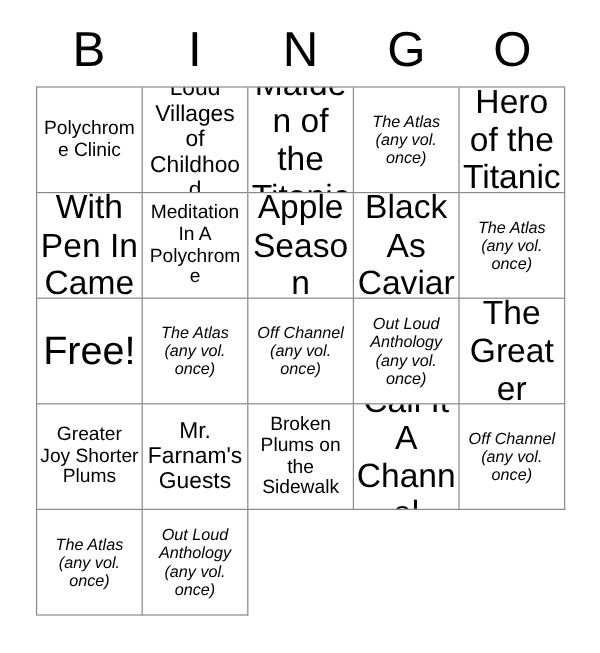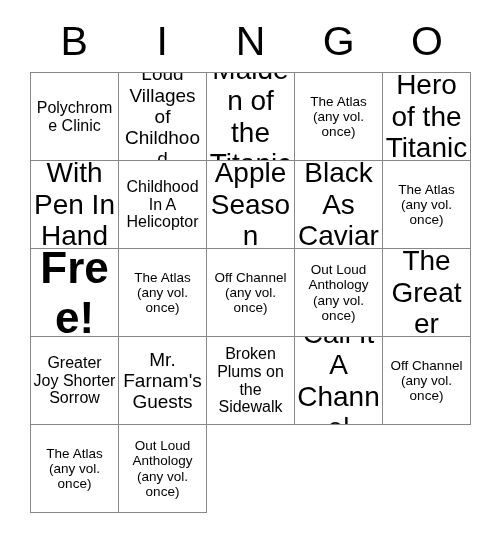--- a/index.html
+++ b/index.html
@@ -64,26 +64,26 @@
     padding: 1px 2px;
     overflow: hidden;
   }
   .cell .txt {
     display: block;
     width: 100%;
     line-height: 1.12;
     word-wrap: break-word;
   }
   
-  .s-xs .txt { font-size: 13.5px; }
+  .s-xs .txt { font-size: 13.5px; font-style: italic; }
   .s-sm .txt { font-size: 16px; }
   .s-md .txt { font-size: 19px; }
   .s-lg .txt { font-size: 28px; text-align: center; }
   .s-xl .txt { font-size: 28px; }
-  .s-xxl .txt { font-size: 44px; font-weight: bold; }
+  .s-xxl .txt { font-size: 33px; }
 </style>
 </head>
 <body>
 
 <div class="card">
 
   <div class="header-row">
     <div class="header-letter">B</div>
     <div class="header-letter">I</div>
     <div class="header-letter">N</div>
@@ -101,24 +101,24 @@
       <div class="cell s-lg">
         <span class="txt">Maiden of the Titanic</span>
       </div>
       <div class="cell s-xs">
         <span class="txt">The Atlas (any vol. once)</span>
       </div>
       <div class="cell s-lg">
         <span class="txt">Hero of the Titanic</span>
       </div>
       <div class="cell s-lg">
-        <span class="txt">With Pen In Hand</span>
+        <span class="txt">With Pen In Came</span>
       </div>
       <div class="cell s-sm">
-        <span class="txt">Childhood In A Helicoptor</span>
+        <span class="txt">Meditation In A Polychrome</span>
       </div>
       <div class="cell s-lg">
         <span class="txt">Apple Season</span>
       </div>
       <div class="cell s-lg">
         <span class="txt">Black As Caviar</span>
       </div>
       <div class="cell s-xs">
         <span class="txt">The Atlas (any vol. once)</span>
       </div>
@@ -131,21 +131,21 @@
       <div class="cell s-xs">
         <span class="txt">Off Channel (any vol. once)</span>
       </div>
       <div class="cell s-xs">
         <span class="txt">Out Loud Anthology (any vol. once)</span>
       </div>
       <div class="cell s-xl">
         <span class="txt">The Greater</span>
       </div>
       <div class="cell s-sm">
-        <span class="txt">Greater Joy Shorter Sorrow</span>
+        <span class="txt">Greater Joy Shorter Plums</span>
       </div>
       <div class="cell s-md">
         <span class="txt">Mr. Farnam's Guests</span>
       </div>
       <div class="cell s-sm">
         <span class="txt">Broken Plums on the Sidewalk</span>
       </div>
       <div class="cell s-lg">
         <span class="txt">Call It A Channel</span>
       </div>

